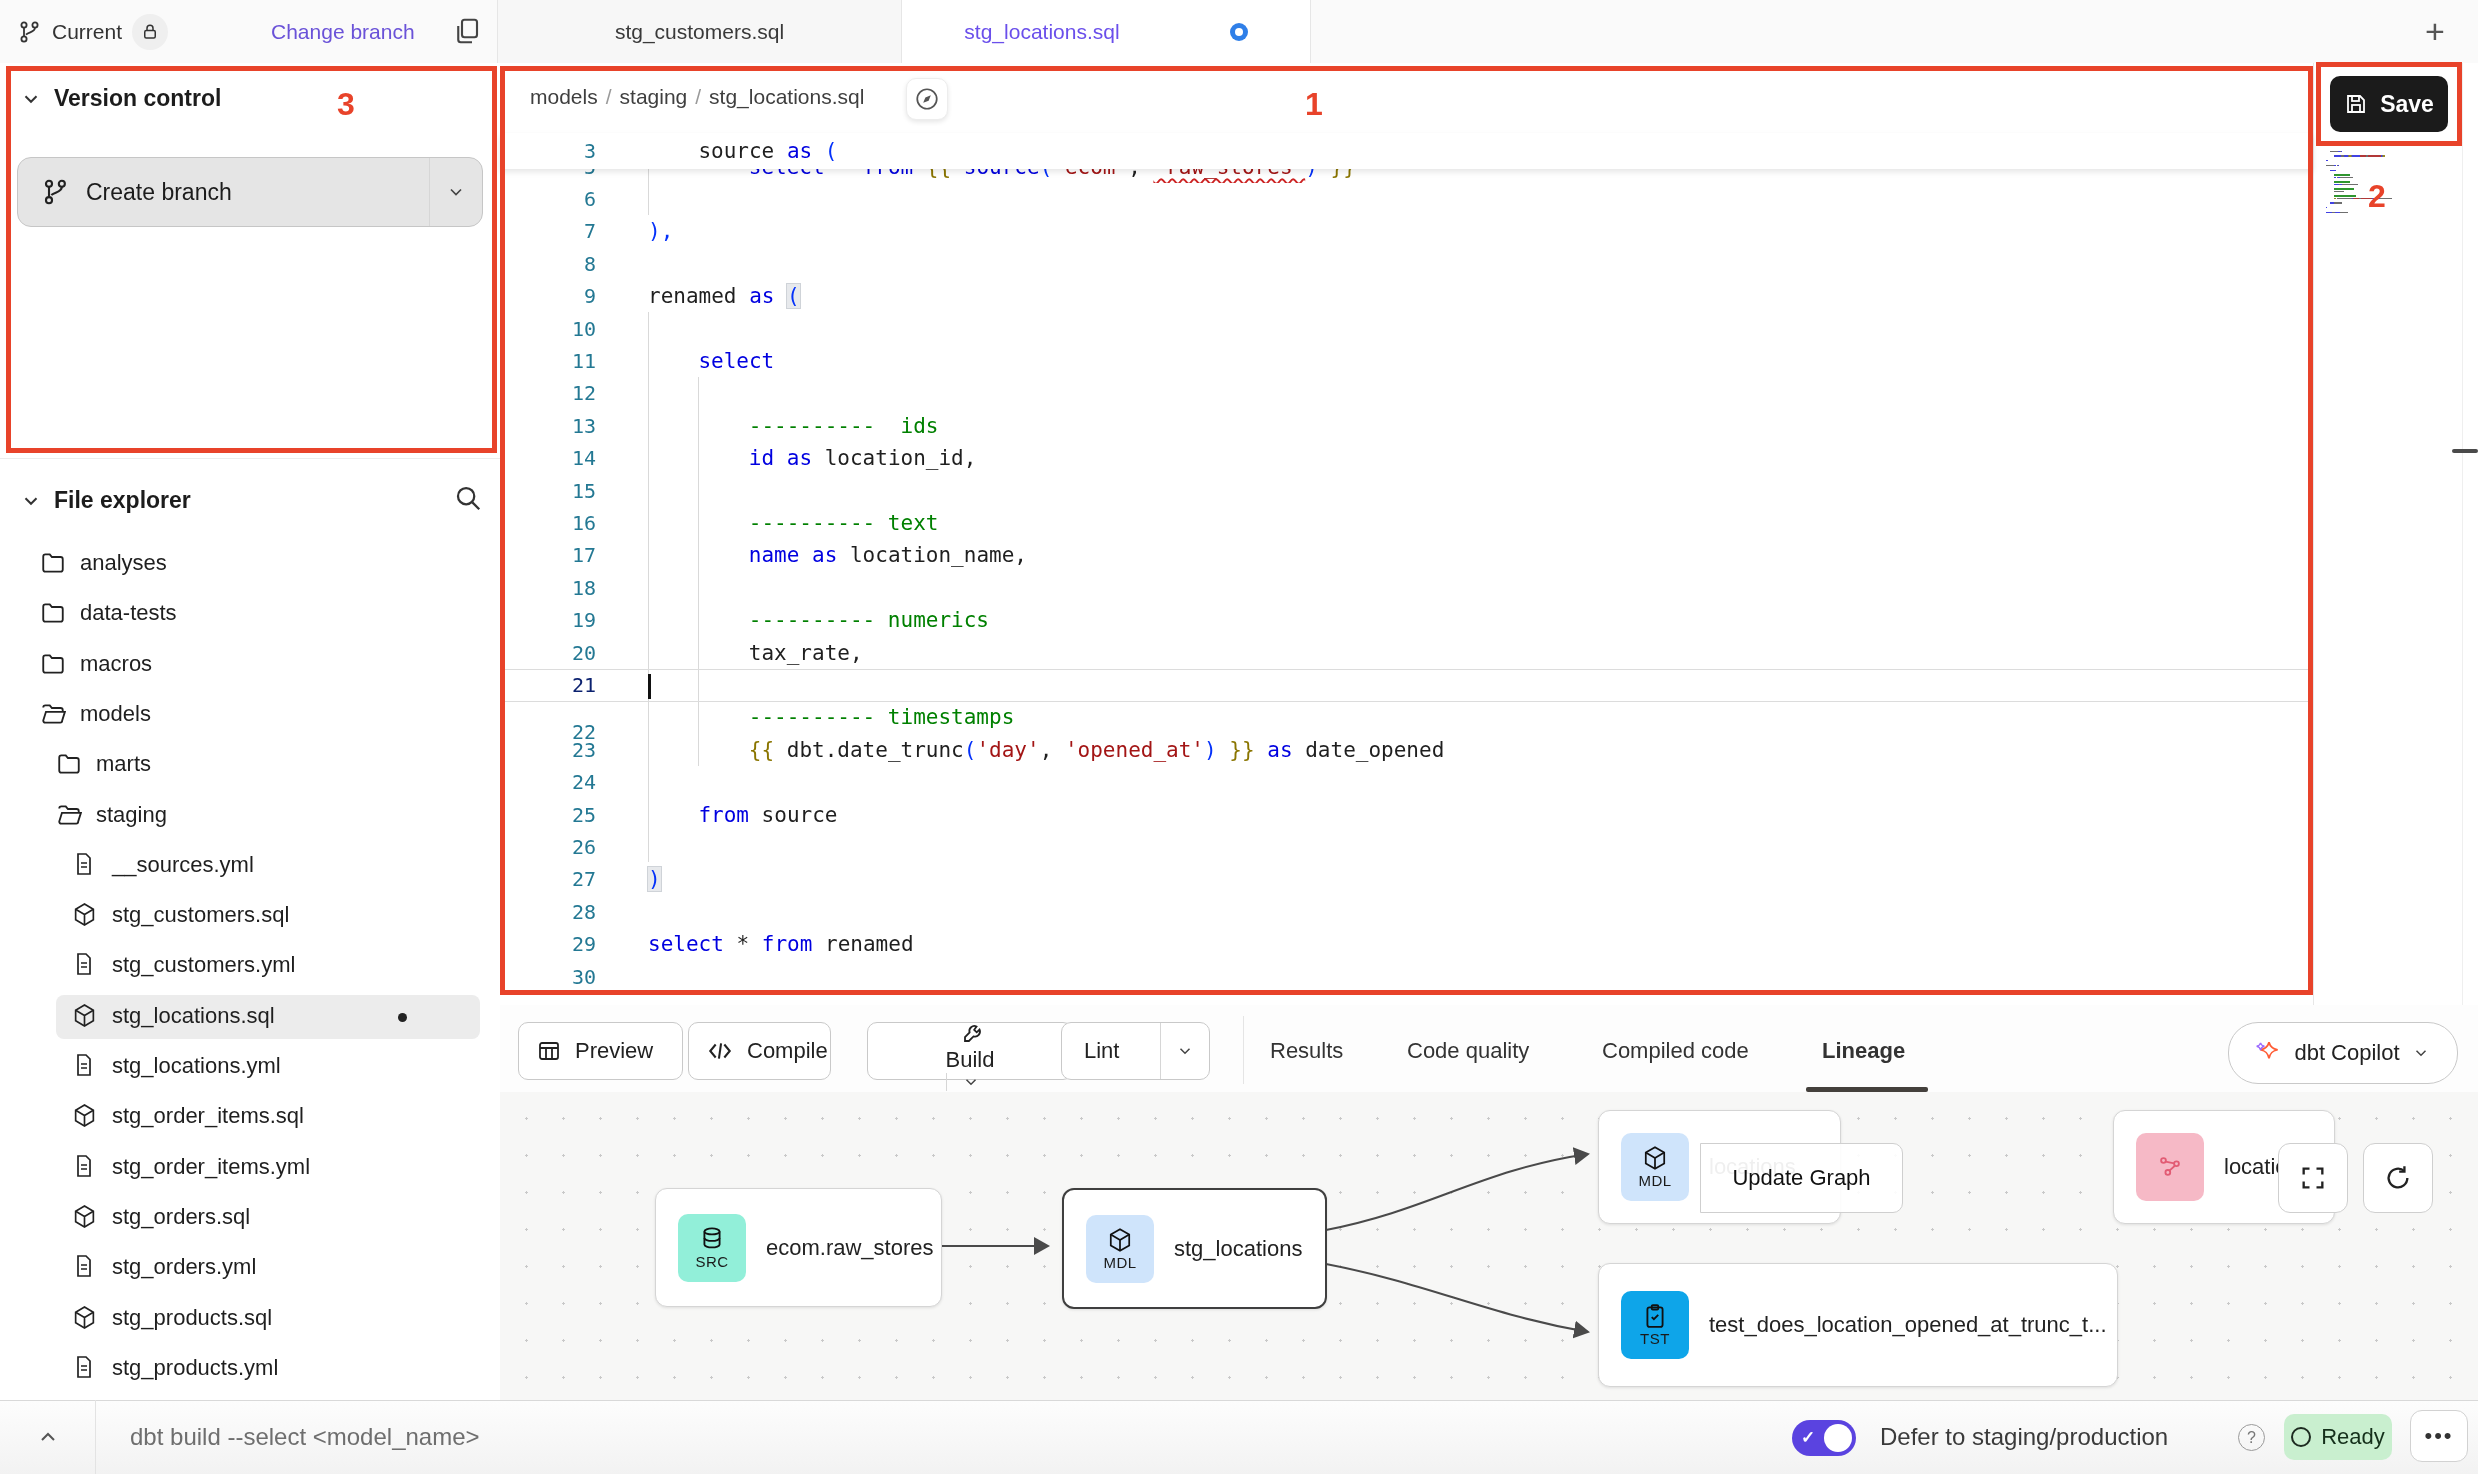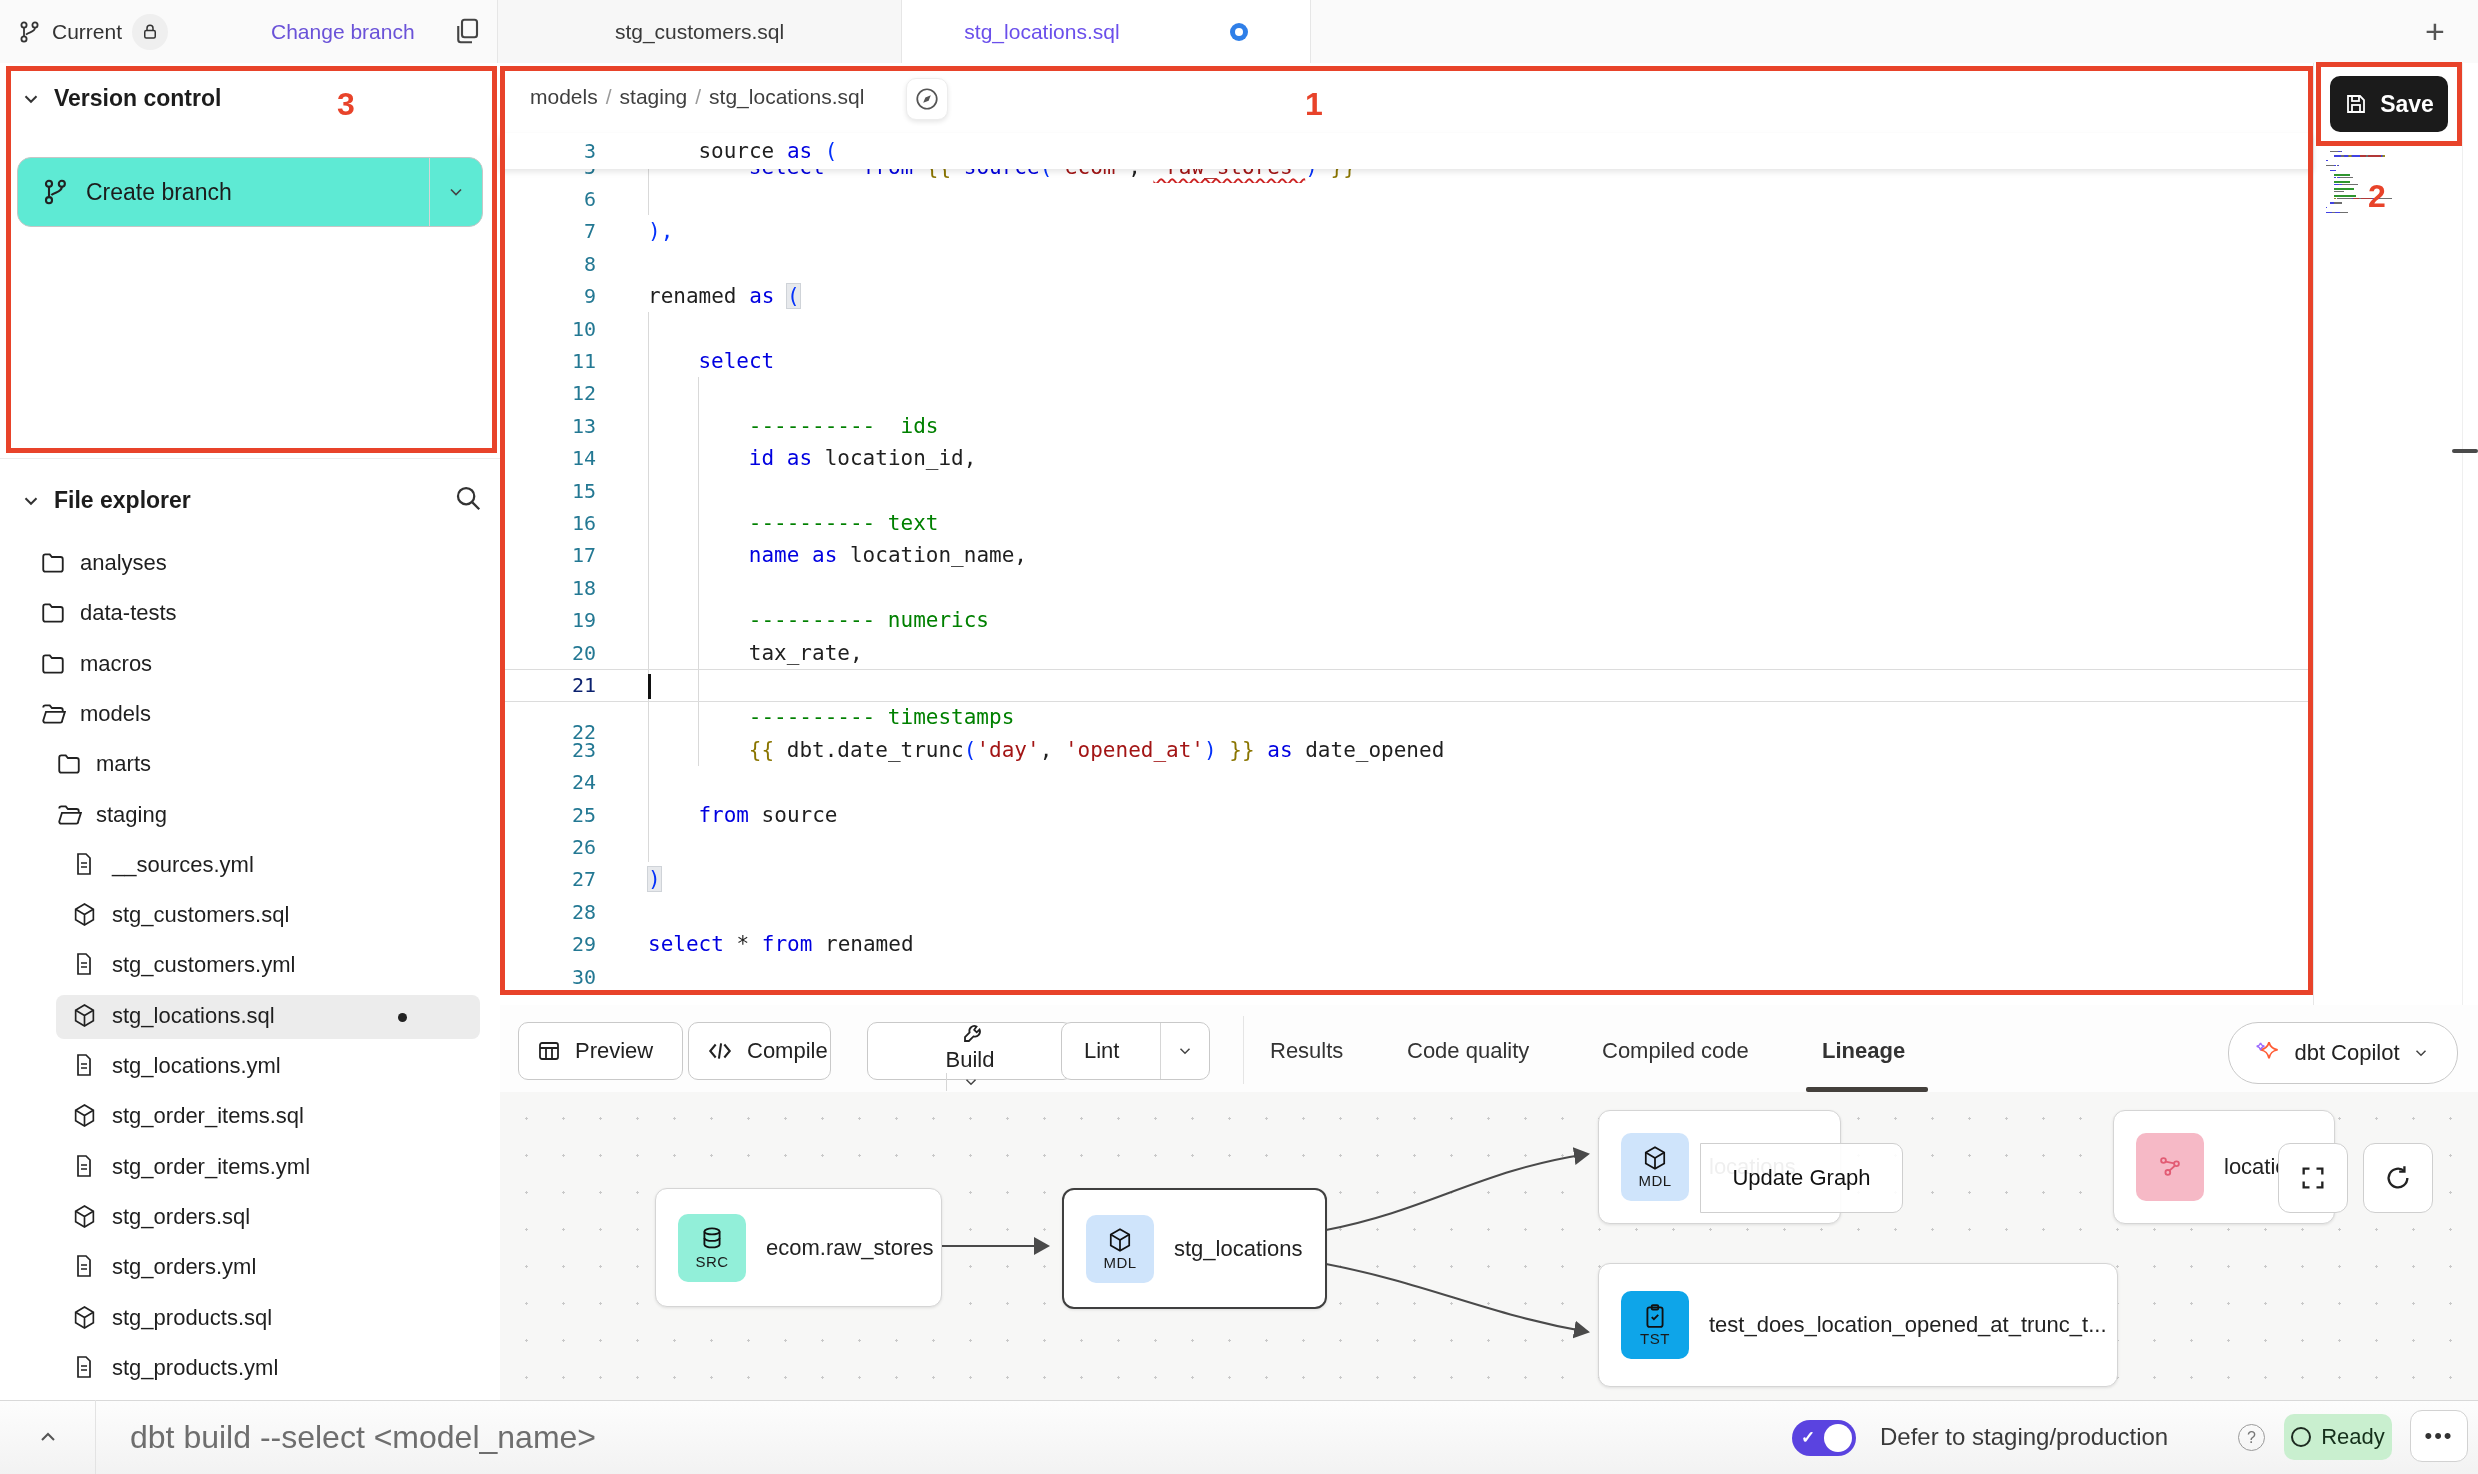--- a/index.html
+++ b/index.html
@@ -22,21 +22,21 @@
   #tab-0{left:498px;width:403px;color:#3a3a3a;background:#f7f7f7;}
   #tab-1{left:902px;width:408px;color:#6a4feb;background:#ffffff;gap:14px;}
   #tab-dot{width:18px;height:18px;border-radius:50%;background:#2f7fe8;position:relative;margin-left:96px;}
   #tab-dot::after{content:"";position:absolute;left:5px;top:5px;width:8px;height:8px;border-radius:50%;background:#fff;}
   #new-tab{left:2412px;top:8px;width:46px;height:46px;display:flex;align-items:center;justify-content:center;font-size:34px;color:#555;font-weight:300;}
   
   #sidebar{left:0;top:63px;width:500px;height:1337px;background:#fff;border-right:1px solid #e2e2e2;}
   .section-head{display:flex;align-items:center;gap:12px;font-size:23px;font-weight:700;color:#1c1c1c;}
   #vc-head{left:20px;top:85px;}
   #fe-head{left:20px;top:487px;}
-  #create-branch{left:17px;top:157px;width:464px;height:68px;border:1.5px solid #c6c6c6;border-radius:14px;background:#5eead4;display:flex;align-items:center;}
+  #create-branch{left:17px;top:157px;width:464px;height:68px;border:1.5px solid #c6c6c6;border-radius:14px;background:#e5e5e5;display:flex;align-items:center;}
   #create-branch .main{flex:1;display:flex;align-items:center;gap:16px;padding-left:24px;font-size:23px;color:#1c1c1c;height:100%;}
   #create-branch .chev{width:52px;height:100%;border-left:1px solid #d6d6d6;display:flex;align-items:center;justify-content:center;}
   #vc-divider{left:0;top:458px;width:500px;height:1px;background:#ececec;}
   #fe-search{left:453px;top:483px;}
   #tree{left:0;top:539px;width:500px;}
   .tree-row{position:absolute;left:0;width:500px;height:50px;}
   .tree-row .sel-bg{position:absolute;left:56px;top:3px;width:424px;height:44px;background:#ececec;border-radius:8px;}
   .tree-row .ticon{position:absolute;top:11px;}
   .tree-row .tlabel{position:absolute;top:11px;font-size:22px;color:#1f1f1f;white-space:nowrap;}
   .tree-row .mod-dot{position:absolute;left:398px;top:21px;width:9px;height:9px;border-radius:50%;background:#222;}
@@ -87,21 +87,21 @@
   .lnode .badge{width:68px;height:68px;border-radius:10px;margin-left:22px;display:flex;flex-direction:column;align-items:center;justify-content:center;gap:1px;}
   .lnode .badge .btxt{font-size:15px;font-weight:500;color:#1a1a1a;letter-spacing:.5px;}
   .lnode .nlabel{font-size:22px;color:#222;margin-left:20px;white-space:nowrap;overflow:hidden;}
   #lin-overlay{left:1700px;top:1143px;height:70px;display:flex;z-index:6;}
   #lin-input{width:343px;background:rgba(255,255,255,.90);border:1.5px solid #cfcfcf;border-right:none;border-radius:10px 0 0 10px;display:flex;align-items:center;padding-left:18px;font-size:22px;color:#111;box-sizing:border-box;}
   #update-graph{width:203px;background:rgba(255,255,255,.93);border:1.5px solid #cfcfcf;border-radius:0 10px 10px 0;display:flex;align-items:center;justify-content:center;font-size:22px;color:#111;box-sizing:border-box;}
   .gbtn{position:absolute;top:1143px;width:70px;height:70px;background:#fff;border:1.5px solid #cfcfcf;border-radius:12px;display:flex;align-items:center;justify-content:center;z-index:6;box-sizing:border-box;}
   
   #statusbar{left:0;top:1400px;width:2478px;height:74px;background:linear-gradient(#fdfdfd,#f2f2f2);border-top:1px solid #d9d9d9;}
   #cmd-expand{left:0;top:1400px;width:95px;height:74px;border-right:1px solid #e3e3e3;display:flex;align-items:center;justify-content:center;}
-  #cmd-input{left:130px;top:1400px;height:74px;display:flex;align-items:center;font-size:32px;color:#6e6e6e;}
+  #cmd-input{left:130px;top:1400px;height:74px;display:flex;align-items:center;font-size:24px;color:#6e6e6e;}
   #defer-toggle{left:1792px;top:1420px;width:64px;height:36px;border-radius:18px;background:#5a43e0;position:absolute;}
   #defer-toggle .knob{position:absolute;right:4px;top:4px;width:28px;height:28px;border-radius:50%;background:#fff;}
   #defer-toggle .chk{position:absolute;left:9px;top:7px;color:#fff;font-size:17px;font-weight:700;}
   #defer-label{left:1880px;top:1400px;height:74px;display:flex;align-items:center;font-size:24px;color:#3a3a3a;}
   #help-icon{left:2238px;top:1424px;width:27px;height:27px;border-radius:50%;border:1.5px solid #9a9a9a;color:#777;font-size:16px;display:flex;align-items:center;justify-content:center;box-sizing:border-box;}
   #ready-pill{left:2284px;top:1414px;width:108px;height:46px;background:#c9efcf;border-radius:10px;display:flex;align-items:center;justify-content:center;gap:10px;font-size:22px;color:#15301b;font-weight:500;}
   #ready-pill .circ{width:20px;height:20px;border-radius:50%;border:2.5px solid #1d2b20;box-sizing:border-box;}
   #more-btn{left:2410px;top:1410px;width:58px;height:52px;background:#fff;border:1.5px solid #d2d2d2;border-radius:12px;display:flex;align-items:center;justify-content:center;font-size:22px;color:#333;letter-spacing:2px;box-sizing:border-box;}
   
   .ann-box{position:absolute;border:5px solid #e8432a;box-sizing:border-box;z-index:20;pointer-events:none;}

